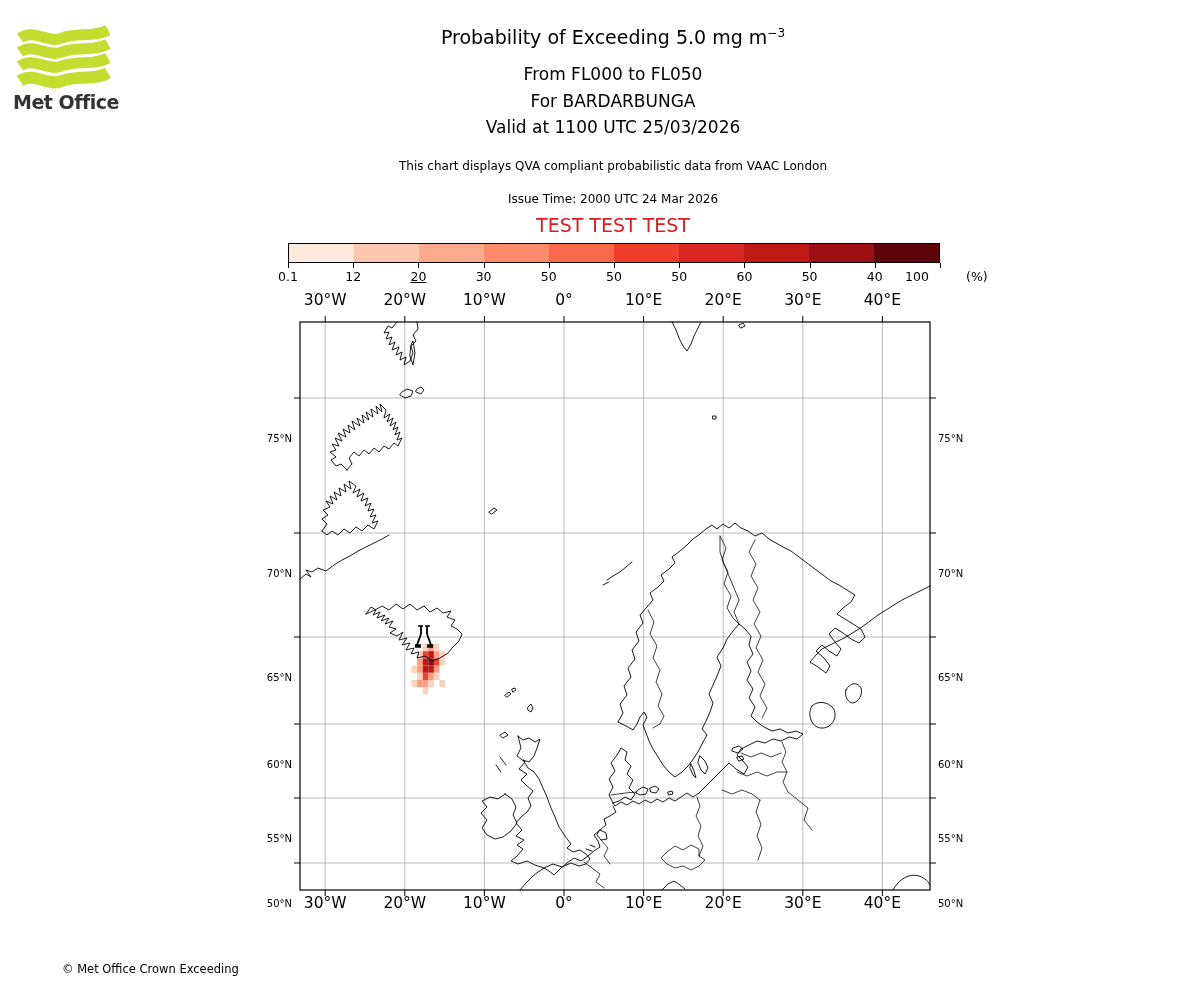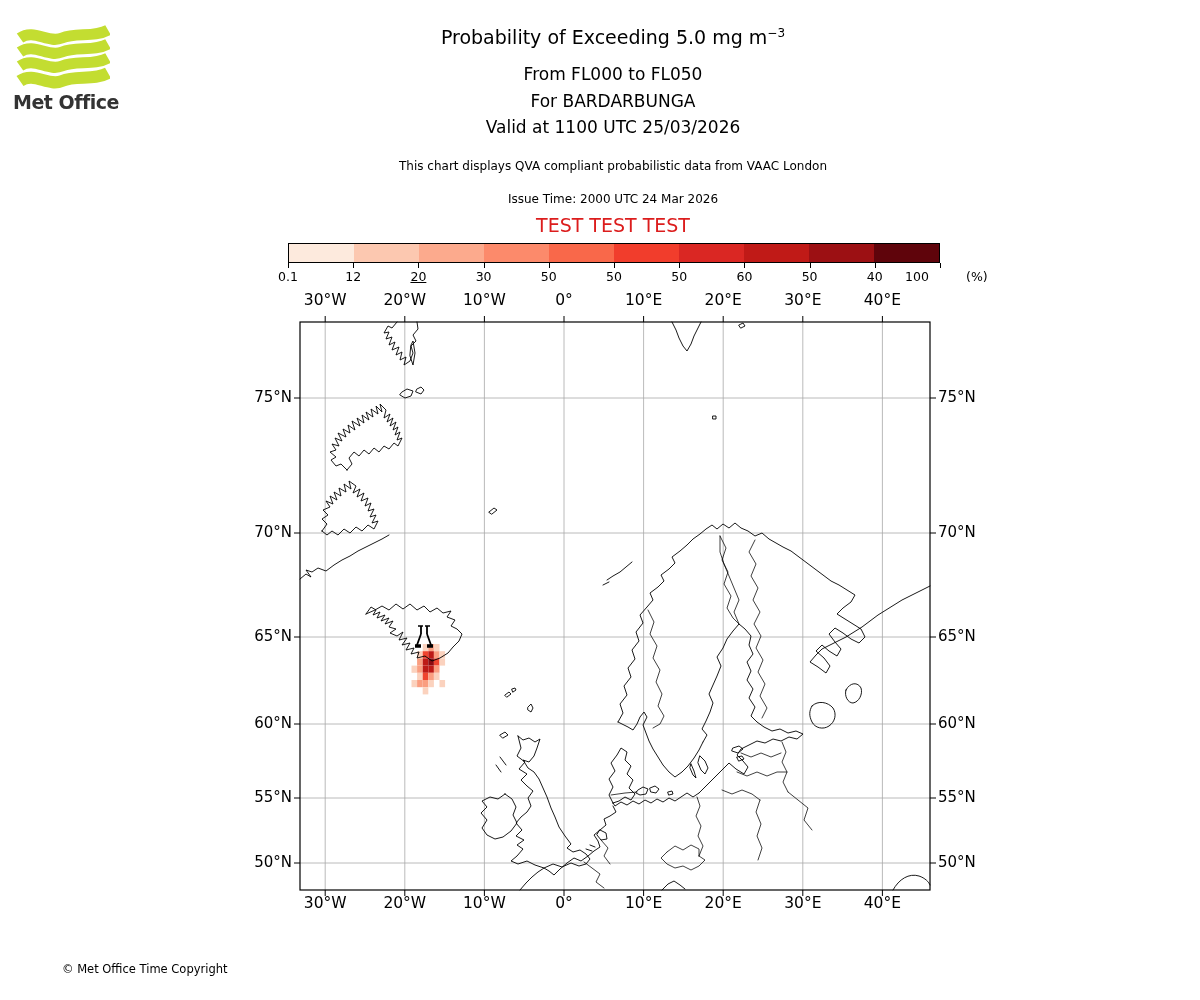--- a/index.html
+++ b/index.html
@@ -12,21 +12,21 @@
   #qva-note{top:159px;font-size:12px;}
   #issue-time{top:192px;font-size:12px;}
   #test-banner{top:214px;font-size:19px;}
   #brand-name{left:13px;top:91px;font-size:19px;font-weight:bold;color:#333;letter-spacing:-0.5px;}
   #cbar{left:288px;top:243px;width:652px;height:20px;display:flex;border:1px solid #000;box-sizing:border-box;}
   #cbar .seg{flex:1 1 0;}
   .cbar-tick{position:absolute;top:263px;width:1px;height:5px;background:#000;}
   .cbar-lab{position:absolute;top:269px;font-size:12.5px;transform:translateX(-50%);white-space:nowrap;}
   #cbar-unit{left:966px;top:269px;font-size:12.5px;}
   .lon-lab{position:absolute;font-size:15.5px;transform:translateX(-50%);white-space:nowrap;}
-  .lat-lab{position:absolute;font-size:15px;transform:translateY(-54%);white-space:nowrap;}
+  .lat-lab{position:absolute;font-size:10px;transform:translateY(-54%);white-space:nowrap;margin-top:41px;}
   #copyright{left:62px;top:962px;font-size:11.5px;}
   svg{display:block;}
 </style>
 </head>
 <body>
 
 <div id="page">
 
   <svg class="abs" id="brand-waves" style="left:14px;top:24px;" width="96" height="66" viewBox="10 26 96 66">
     <g fill="none" stroke-linecap="butt">
@@ -209,21 +209,21 @@
         <line x1="300" y1="724" x2="294" y2="724" stroke="#000" stroke-width="1"></line>
         <line x1="930" y1="724" x2="936" y2="724" stroke="#000" stroke-width="1"></line>
         <line x1="300" y1="798" x2="294" y2="798" stroke="#000" stroke-width="1"></line>
         <line x1="930" y1="798" x2="936" y2="798" stroke="#000" stroke-width="1"></line>
         <line x1="300" y1="863" x2="294" y2="863" stroke="#000" stroke-width="1"></line>
         <line x1="930" y1="863" x2="936" y2="863" stroke="#000" stroke-width="1"></line>
         <rect x="300" y="322" width="630" height="568" fill="none" stroke="#000" stroke-width="1.2"></rect>
       </g>
   </svg>
 
-  <div class="abs" id="copyright">© Met Office Time Copyright</div>
+  <div class="abs" id="copyright">© Met Office Crown Exceeding</div>
 <div class="abs cbar-tick" style="left: 288px;"></div>
     <span class="abs cbar-lab" style="left: 288px;">0.1</span>
     <div class="abs cbar-tick" style="left: 353.2px;"></div>
     <span class="abs cbar-lab" style="left: 353.2px;">12</span>
     <div class="abs cbar-tick" style="left: 418.4px;"></div>
     <span class="abs cbar-lab" style="left: 418.4px; text-decoration: underline;">20</span>
     <div class="abs cbar-tick" style="left: 483.6px;"></div>
     <span class="abs cbar-lab" style="left: 483.6px;">30</span>
     <div class="abs cbar-tick" style="left: 548.8px;"></div>
     <span class="abs cbar-lab" style="left: 548.8px;">50</span>

